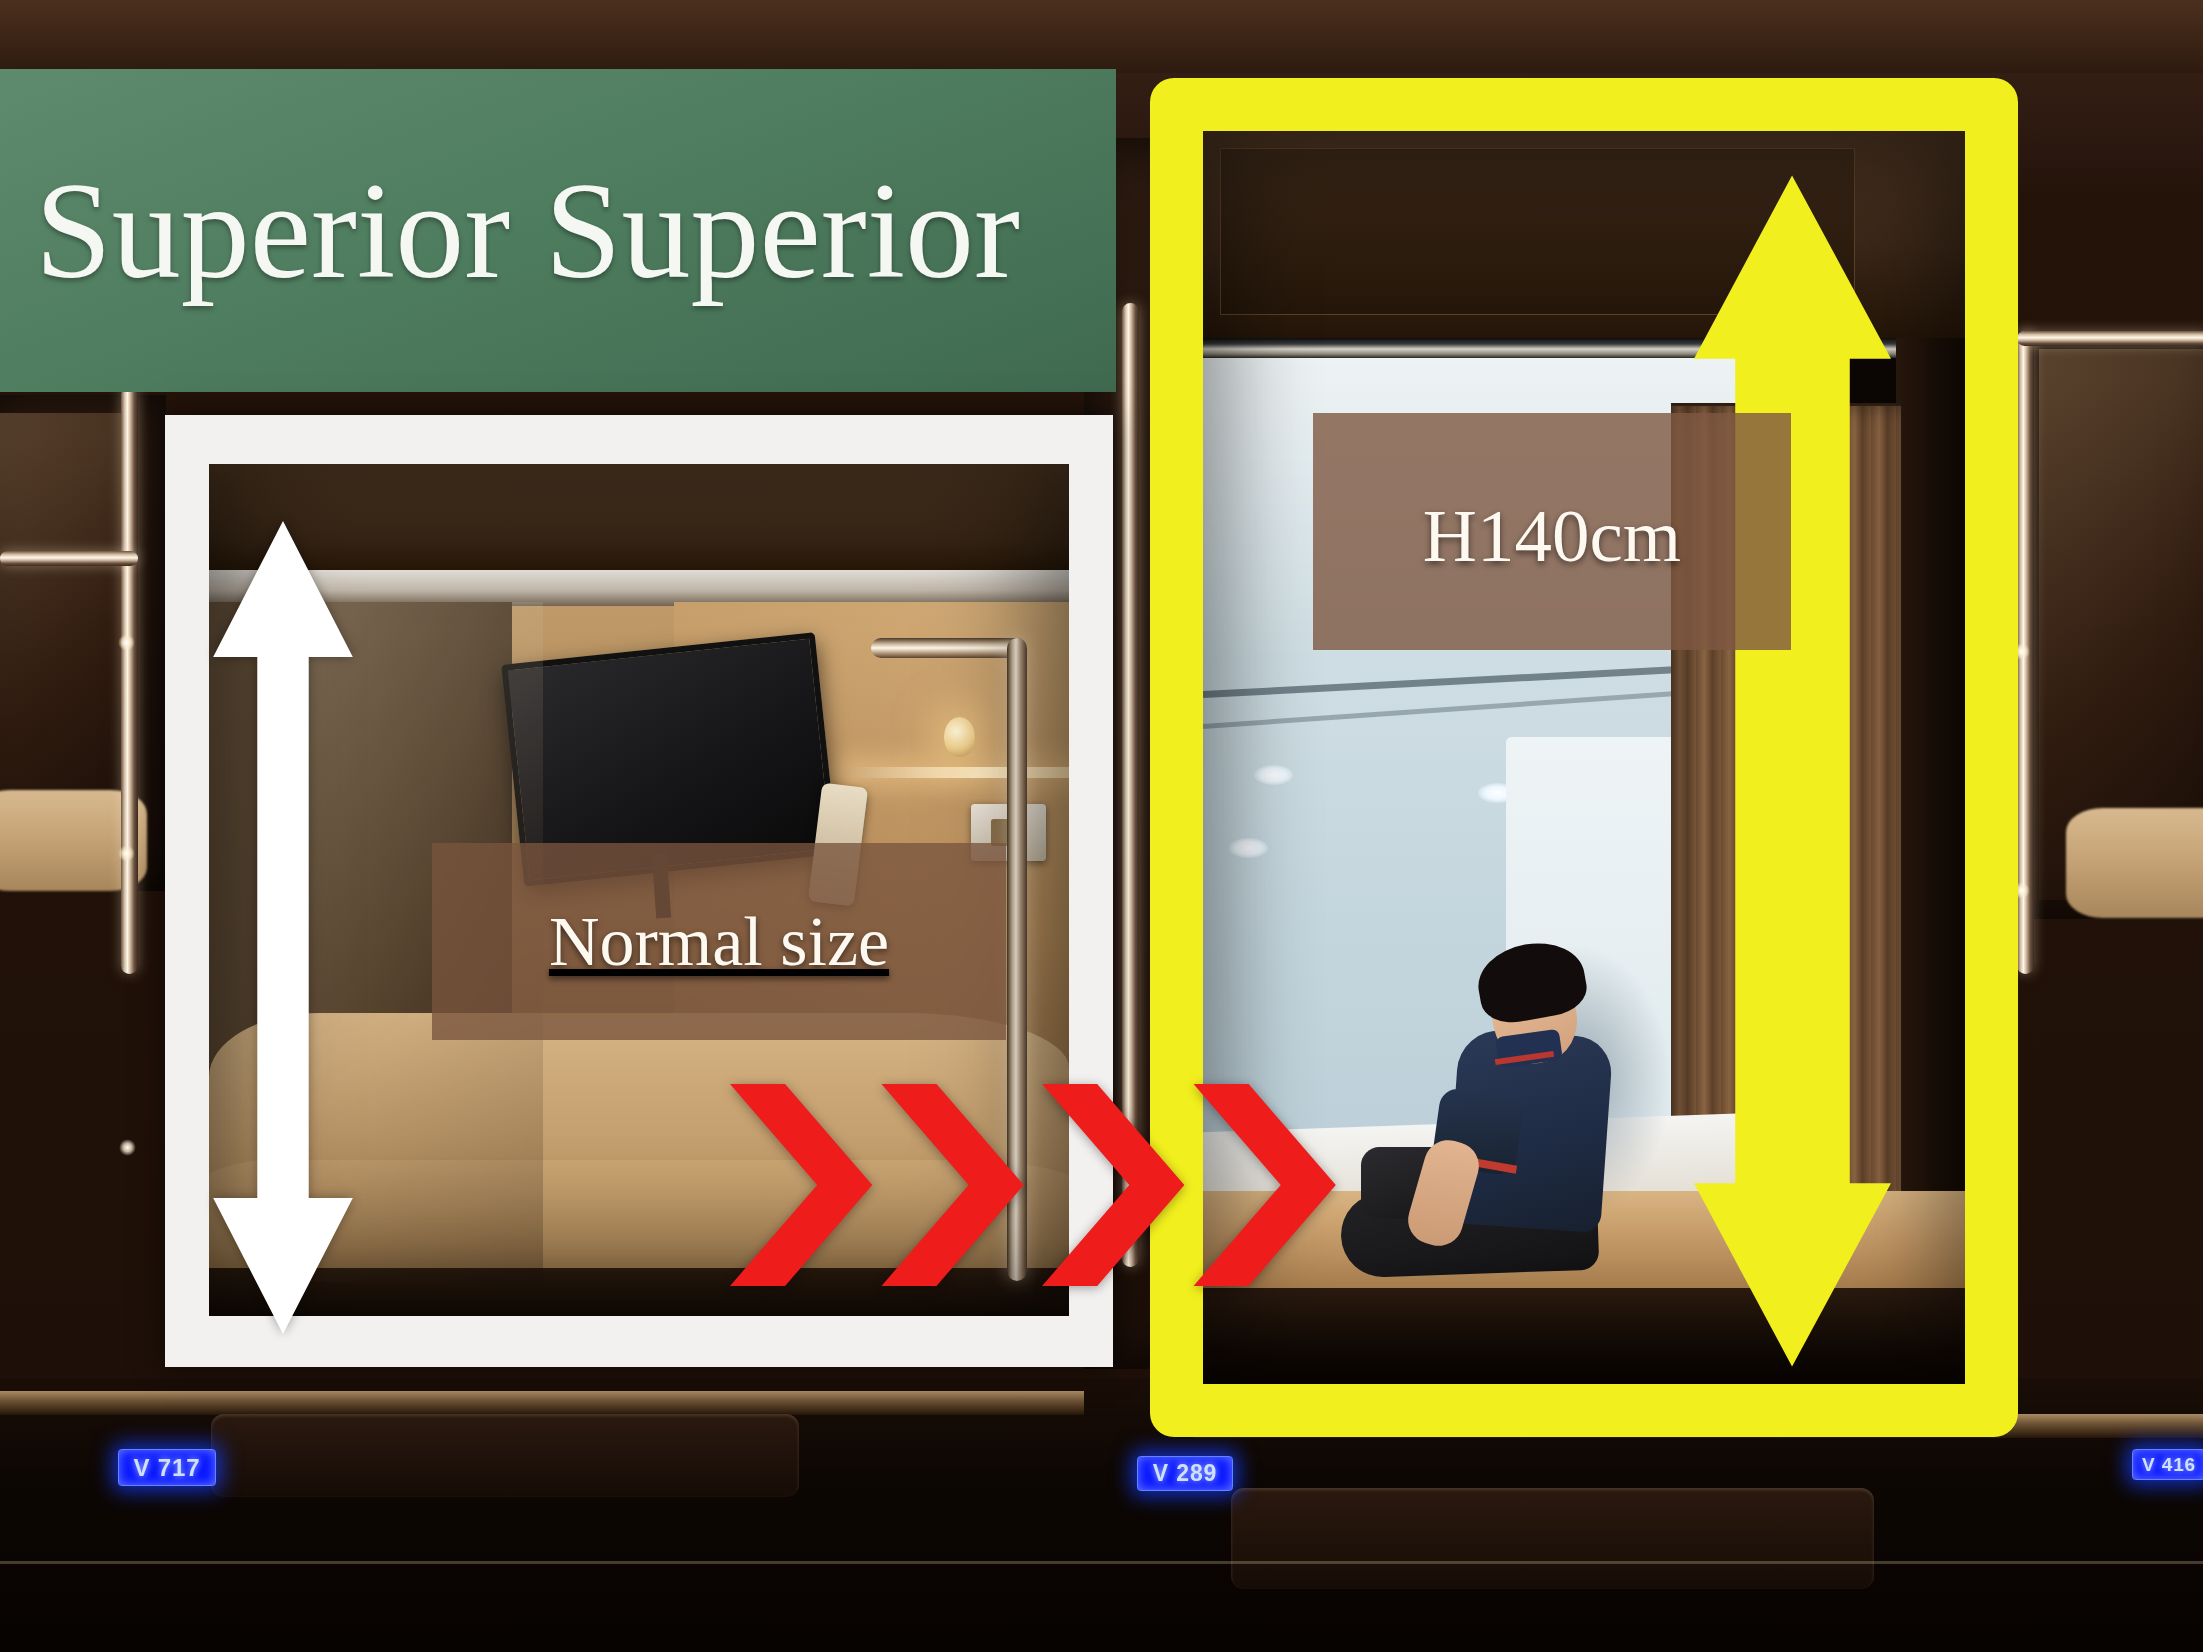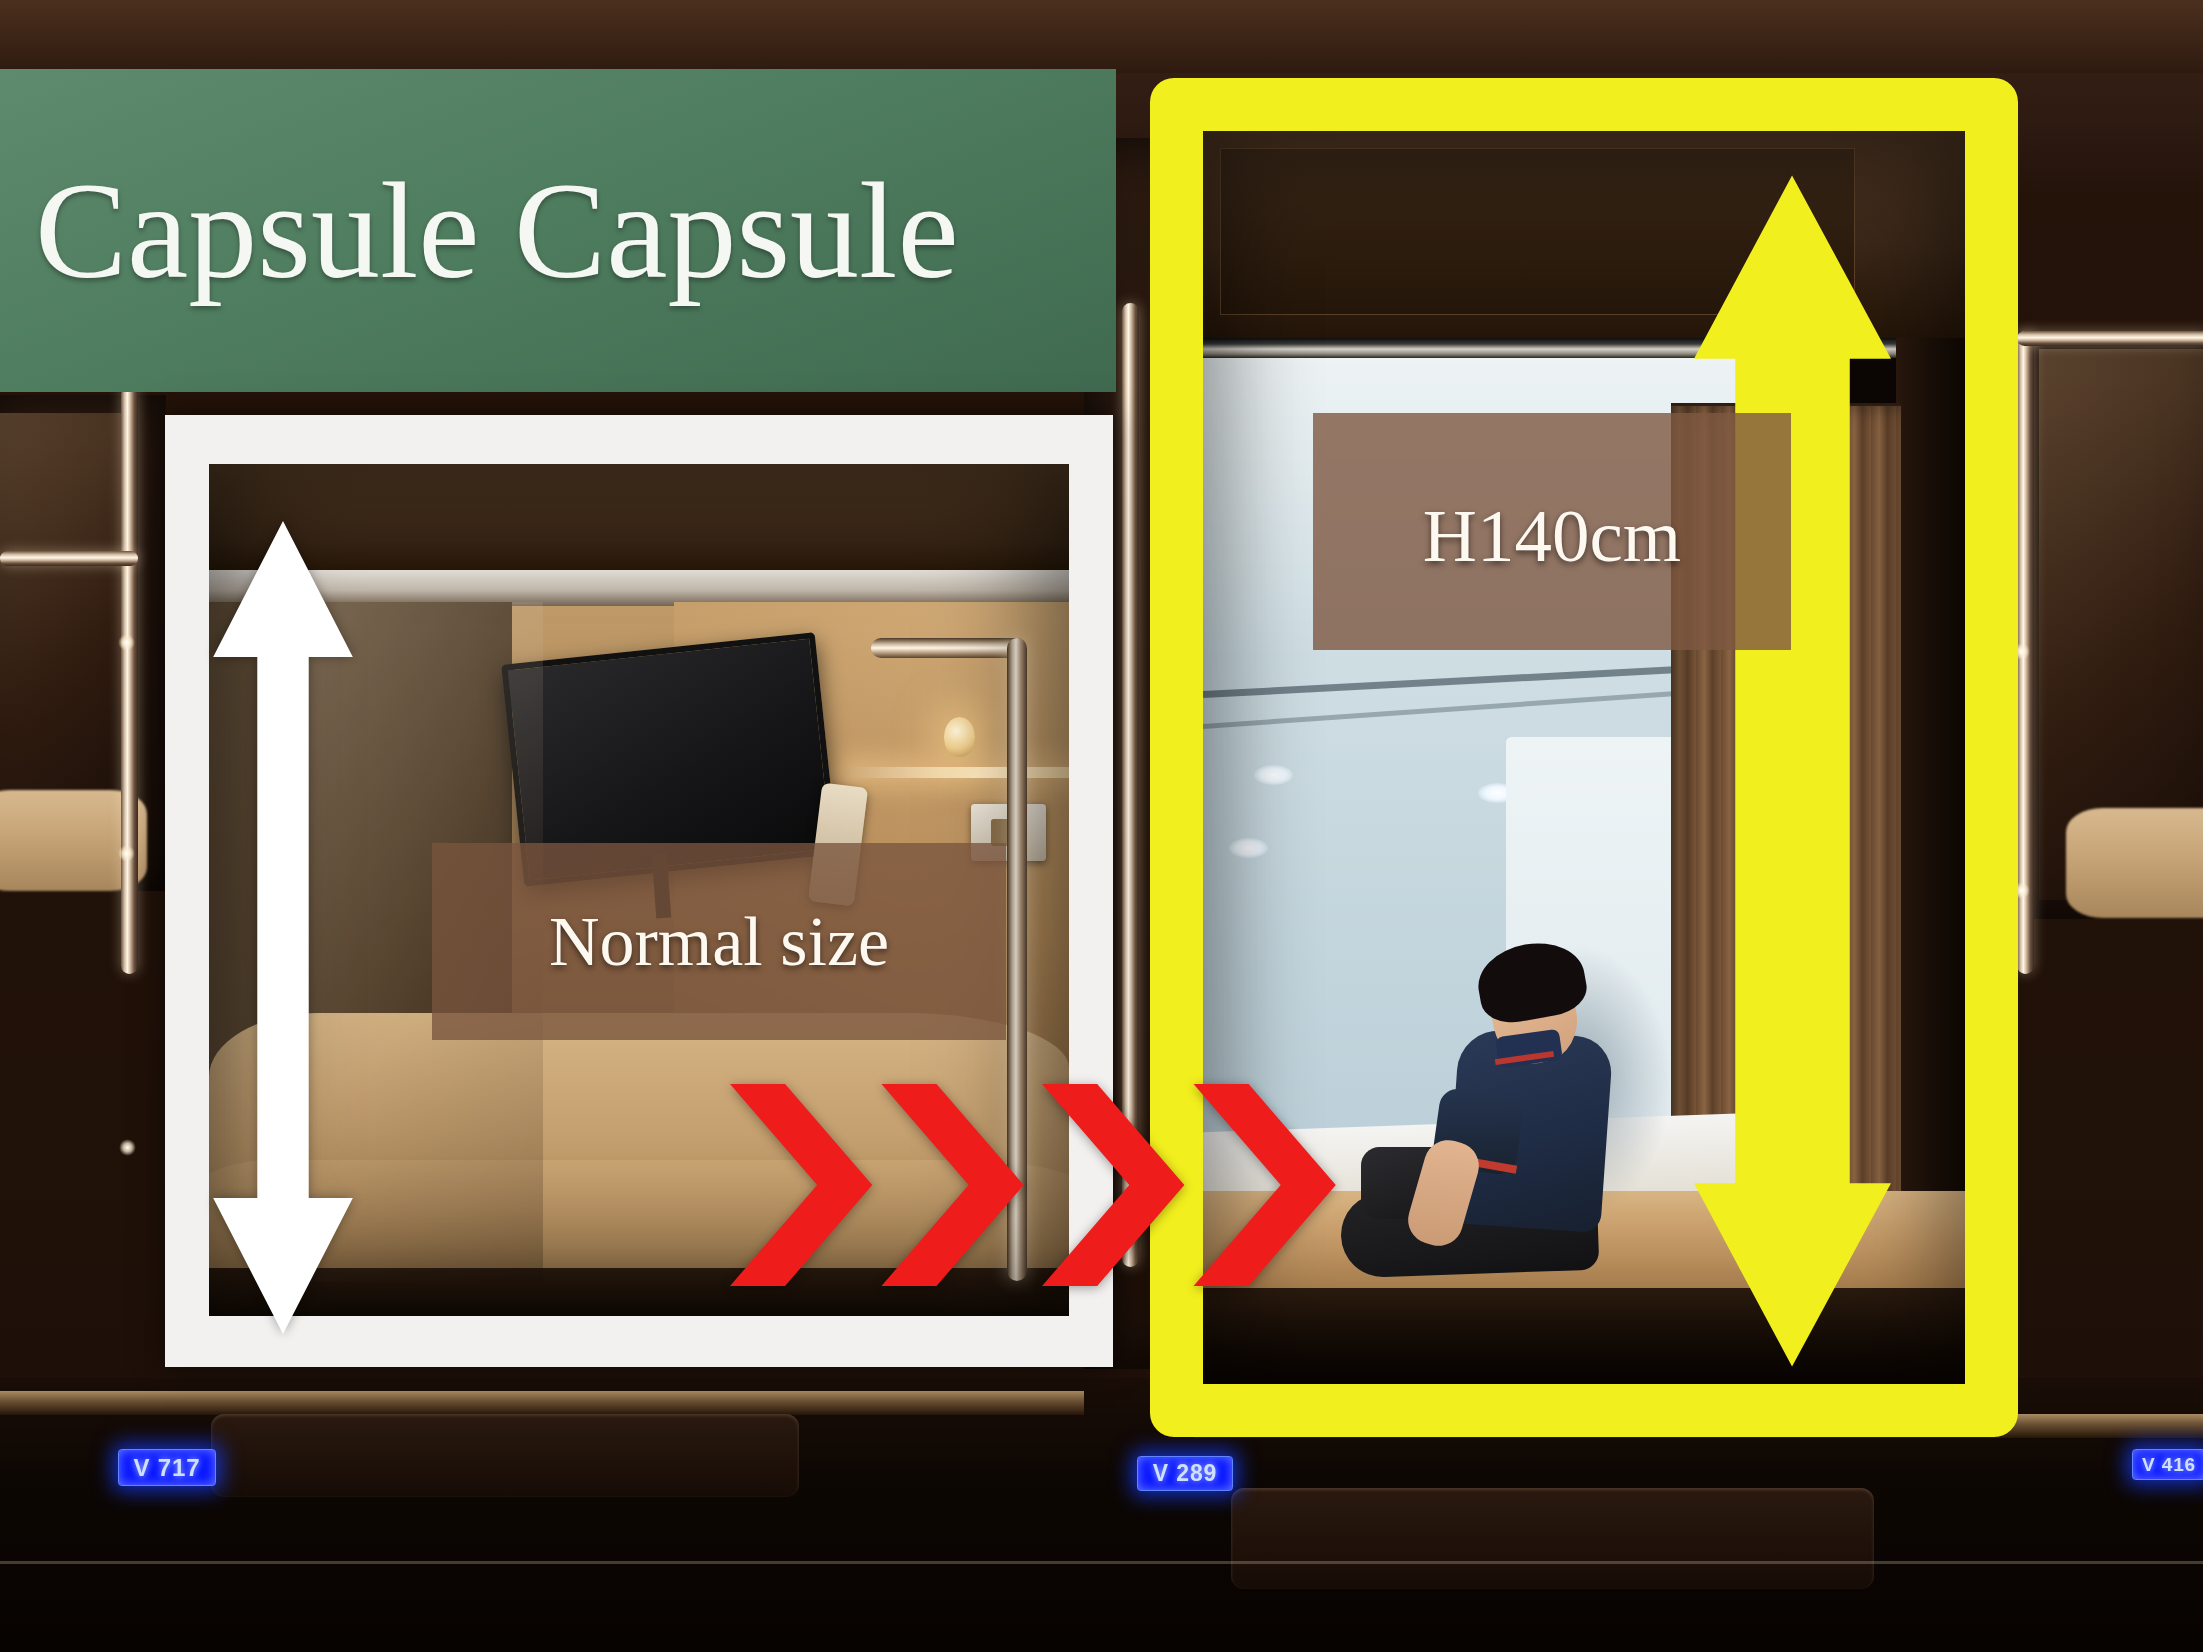--- a/index.html
+++ b/index.html
@@ -137,21 +137,21 @@
     box-shadow:inset 0 0 110px 27.5px rgba(0,0,0,.55);}
 
   
   #normal-arrow{position:absolute;left:213px;top:521px;width:140px;height:813px;}
   #normal-arrow svg{display:block;filter:drop-shadow(0 0 5.5px rgba(0,0,0,.35));}
 
   
   #normal-caption{
     position:absolute;left:432px;top:843px;width:574px;height:197px;
     background:rgba(122,84,61,.78);
-    display:flex;flex-direction:column;align-items:center;justify-content:center;
+    display:flex;flex-direction:column;align-items:center;justify-content:center;text-decoration:underline;
   }
   .cap-line{color:#fdf8f0;font-size:70px;line-height:1.05;white-space:nowrap;
     text-shadow:0 2.8px 6.4px rgba(0,0,0,.55);}
   .cap-line.second{font-size:75px;margin-top:9.2px;text-align:right;}
 
   
   #high-panel{
     position:absolute;left:1150px;top:78px;width:868px;height:1359px;
     border:53px solid #f2ef1e;border-radius:24px;
     box-sizing:border-box;background:#0b0603;
@@ -268,21 +268,21 @@
     </div>
     <div class="badge" style="left:1137px;top:1456px;width:94px;height:33px;font-size:23px;line-height:33px;">
       <span>V 289</span>
     </div>
     <div class="badge" style="left:2132px;top:1449px;width:72px;height:29px;font-size:19px;line-height:29px;">
       <span>V 416</span>
     </div>
   </div>
 
   <div id="title-banner">
-    <div id="title-text">Capsule Capsule</div>
+    <div id="title-text">Superior Superior</div>
   </div>
 
   <div id="normal-panel">
     <div id="normal-photo">
       <div class="np-ceil"></div>
       <div class="np-ledge"></div>
       <div class="np-wood"></div>
       <div class="np-wood-right"></div>
       <div class="np-sidewall"></div>
       <div class="np-strip"></div>

